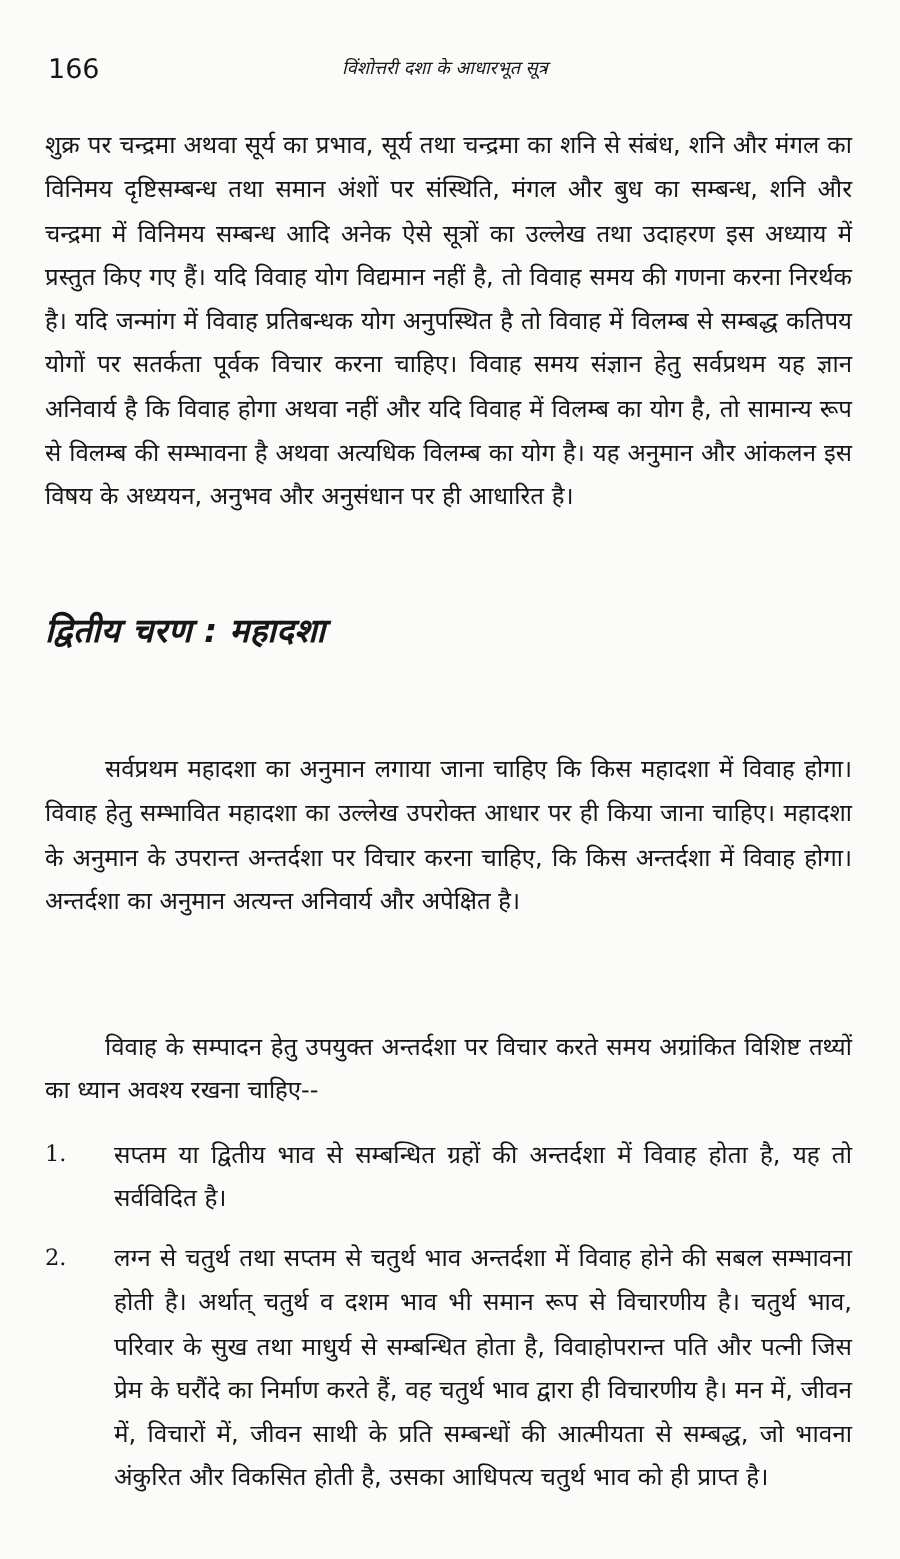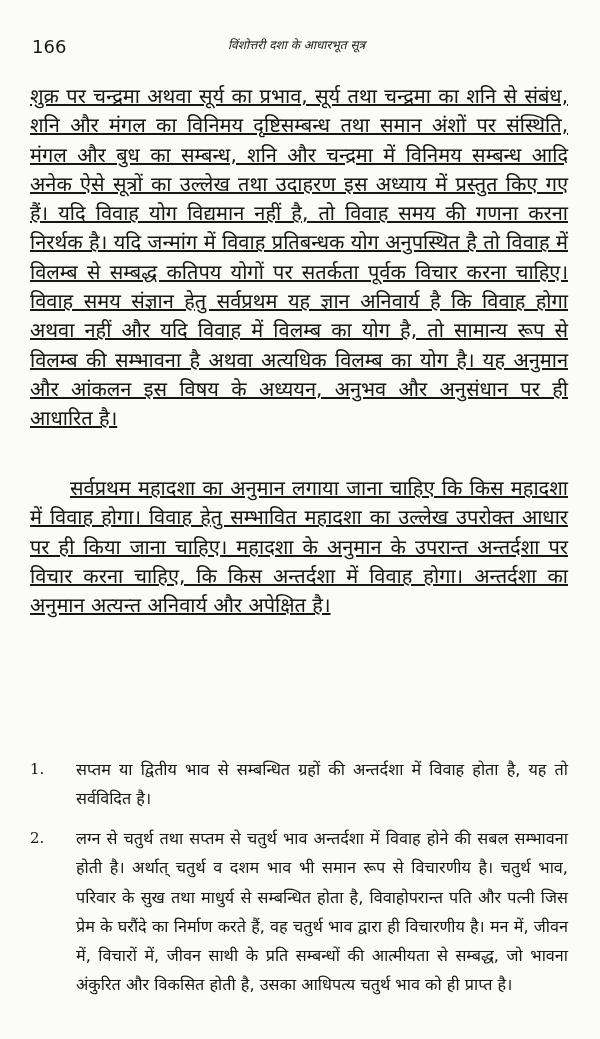--- a/index.html
+++ b/index.html
@@ -5,21 +5,21 @@
   html, body { margin:0; padding:0; }
   body {
     width:600px; height:1039px; background:#fbfbf9; overflow:hidden;
     position:relative; color:#161616;
     font-family:"DejaVu Sans", "Liberation Sans", sans-serif;
   }
   .page { position:absolute; left:0; top:0; width:600px; height:1039px; }
   .header { position:absolute; top:36px; left:30px; right:30px; height:24px; }
   .page-num { position:absolute; left:2px; top:0; font-size:18px; font-family:"DejaVu Sans", sans-serif; }
   .running-title { position:absolute; left:198px; top:0; font-size:12px; font-style:italic; }
-  .body { position:absolute; left:30px; width:538px; font-size:20px; line-height:29.3px;text-decoration:underline; }
+  .body { position:absolute; left:30px; width:538px; font-size:16px; line-height:29.3px; }
   .p { margin:0; text-align:justify; text-align-last:left; }
   .indent { text-indent:40px; }
   .heading { position:absolute; left:30px; font-size:22px; font-style:italic; font-weight:bold; letter-spacing:0.3px; }
   .list { position:absolute; left:30px; width:538px; font-size:16.2px; line-height:29.3px; }
   .li { position:relative; padding-left:46px; text-align:justify; text-align-last:left; margin:0; }
   .li .num { position:absolute; left:0; top:0; font-family:"DejaVu Serif", serif; font-size:15px; }
 </style>
 </head>
 <body>
 
@@ -27,26 +27,30 @@
 
   <div class="header">
     <span class="page-num">166</span>
     <span class="running-title">विंशोत्तरी दशा के आधारभूत सूत्र</span>
   </div>
 
   <div class="body" style="top:82px;">
     <p class="p">शुक्र पर चन्द्रमा अथवा सूर्य का प्रभाव, सूर्य तथा चन्द्रमा का शनि से संबंध, शनि और मंगल का विनिमय दृष्टिसम्बन्ध तथा समान अंशों पर संस्थिति, मंगल और बुध का सम्बन्ध, शनि और चन्द्रमा में विनिमय सम्बन्ध आदि अनेक ऐसे सूत्रों का उल्लेख तथा उदाहरण इस अध्याय में प्रस्तुत किए गए हैं। यदि विवाह योग विद्यमान नहीं है, तो विवाह समय की गणना करना निरर्थक है। यदि जन्मांग में विवाह प्रतिबन्धक योग अनुपस्थित है तो विवाह में विलम्ब से सम्बद्ध कतिपय योगों पर सतर्कता पूर्वक विचार करना चाहिए। विवाह समय संज्ञान हेतु सर्वप्रथम यह ज्ञान अनिवार्य है कि विवाह होगा अथवा नहीं और यदि विवाह में विलम्ब का योग है, तो सामान्य रूप से विलम्ब की सम्भावना है अथवा अत्यधिक विलम्ब का योग है। यह अनुमान और आंकलन इस विषय के अध्ययन, अनुभव और अनुसंधान पर ही आधारित है।</p>
   </div>
 
+  <div class="heading" style="top:404px;">द्वितीय  चरण :  महादशा</div>
 
-  <div class="body" style="top:474px;">
+  <div class="body" style="top:498px;">
     <p class="p indent">सर्वप्रथम महादशा का अनुमान लगाया जाना चाहिए कि किस महादशा में विवाह होगा। विवाह हेतु सम्भावित महादशा का उल्लेख उपरोक्त आधार पर ही किया जाना चाहिए। महादशा के अनुमान के उपरान्त अन्तर्दशा पर विचार करना चाहिए, कि किस अन्तर्दशा में विवाह होगा। अन्तर्दशा का अनुमान अत्यन्त अनिवार्य और अपेक्षित है।</p>
   </div>
 
 
+  <div class="body" style="top:683px;">
+    <p class="p indent">विवाह के सम्पादन हेतु उपयुक्त अन्तर्दशा पर विचार करते समय अग्रांकित विशिष्ट तथ्यों का ध्यान अवश्य रखना चाहिए--</p>
+  </div>
 
   <div class="list" style="top:755px;">
     <div class="li">
       <span class="num">1.</span>
       <span>सप्तम या द्वितीय भाव से सम्बन्धित ग्रहों की अन्तर्दशा में विवाह होता है, यह तो सर्वविदित है।</span>
     </div>
   </div>
 
   <div class="list" style="top:824px;">
     <div class="li">

